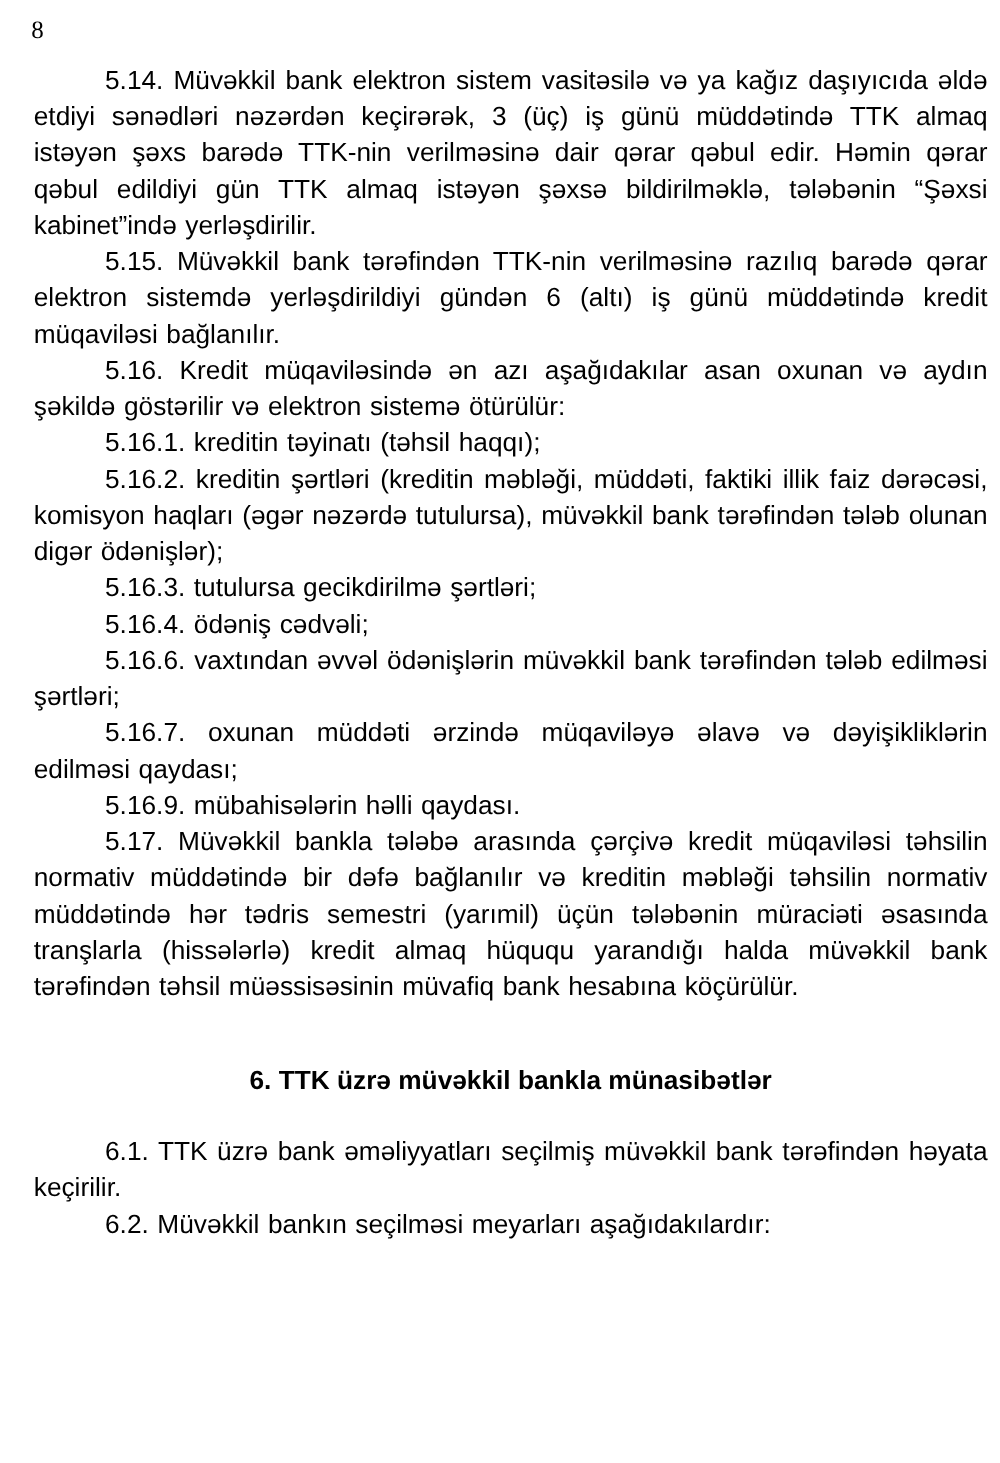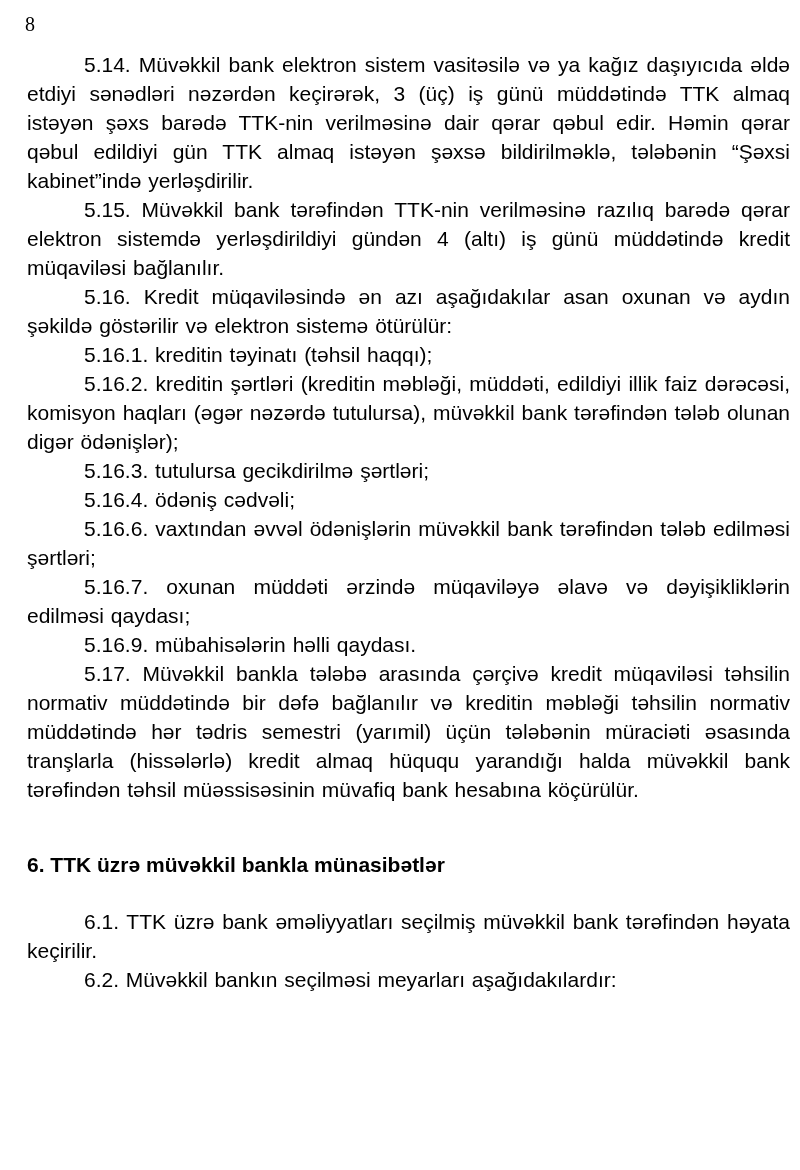--- a/index.html
+++ b/index.html
@@ -34,35 +34,35 @@
     padding: 0;
   }
   .doc p.body {
     text-align: justify;
     text-indent: 57px;
     word-spacing: 1px;
   }
   .doc p.heading {
     margin: 46px 0 28px 0;
     font-weight: 700;
-    text-align: left;
+    text-align: center;
     text-indent: 0;
   }
 </style>
 </head>
 <body>
 
 <div class="page">
   <div class="page-number">8</div>
   <div class="doc">
       <p class="body">5.14. Müvəkkil bank elektron sistem vasitəsilə və ya kağız daşıyıcıda əldə etdiyi sənədləri nəzərdən keçirərək, 3 (üç) iş günü müddətində TTK almaq istəyən şəxs barədə TTK-nin verilməsinə dair qərar qəbul edir. Həmin qərar qəbul edildiyi gün TTK almaq istəyən şəxsə bildirilməklə, tələbənin “Şəxsi kabinet”ində yerləşdirilir.</p>
-      <p class="body">5.15. Müvəkkil bank tərəfindən TTK-nin verilməsinə razılıq barədə qərar elektron sistemdə yerləşdirildiyi gündən 4 (altı) iş günü müddətində kredit müqaviləsi bağlanılır.</p>
+      <p class="body">5.15. Müvəkkil bank tərəfindən TTK-nin verilməsinə razılıq barədə qərar elektron sistemdə yerləşdirildiyi gündən 6 (altı) iş günü müddətində kredit müqaviləsi bağlanılır.</p>
       <p class="body">5.16. Kredit müqaviləsində ən azı aşağıdakılar asan oxunan və aydın şəkildə göstərilir və elektron sistemə ötürülür:</p>
       <p class="body">5.16.1. kreditin təyinatı (təhsil haqqı);</p>
-      <p class="body">5.16.2. kreditin şərtləri (kreditin məbləği, müddəti, edildiyi illik faiz dərəcəsi, komisyon haqları (əgər nəzərdə tutulursa), müvəkkil bank tərəfindən tələb olunan digər ödənişlər);</p>
+      <p class="body">5.16.2. kreditin şərtləri (kreditin məbləği, müddəti, faktiki illik faiz dərəcəsi, komisyon haqları (əgər nəzərdə tutulursa), müvəkkil bank tərəfindən tələb olunan digər ödənişlər);</p>
       <p class="body">5.16.3. tutulursa gecikdirilmə şərtləri;</p>
       <p class="body">5.16.4. ödəniş cədvəli;</p>
       <p class="body">5.16.6. vaxtından əvvəl ödənişlərin müvəkkil bank tərəfindən tələb edilməsi şərtləri;</p>
       <p class="body">5.16.7. oxunan müddəti ərzində müqaviləyə əlavə və dəyişikliklərin edilməsi qaydası;</p>
       <p class="body">5.16.9. mübahisələrin həlli qaydası.</p>
       <p class="body">5.17. Müvəkkil bankla tələbə arasında çərçivə kredit müqaviləsi təhsilin normativ müddətində bir dəfə bağlanılır və kreditin məbləği təhsilin normativ müddətində hər tədris semestri (yarımil) üçün tələbənin müraciəti əsasında tranşlarla (hissələrlə) kredit almaq hüququ yarandığı halda müvəkkil bank tərəfindən təhsil müəssisəsinin müvafiq bank hesabına köçürülür.</p>
       <p class="heading">6. TTK üzrə müvəkkil bankla münasibətlər</p>
       <p class="body">6.1. TTK üzrə bank əməliyyatları seçilmiş müvəkkil bank tərəfindən həyata keçirilir.</p>
       <p class="body">6.2. Müvəkkil bankın seçilməsi meyarları aşağıdakılardır:</p>
     </div>

